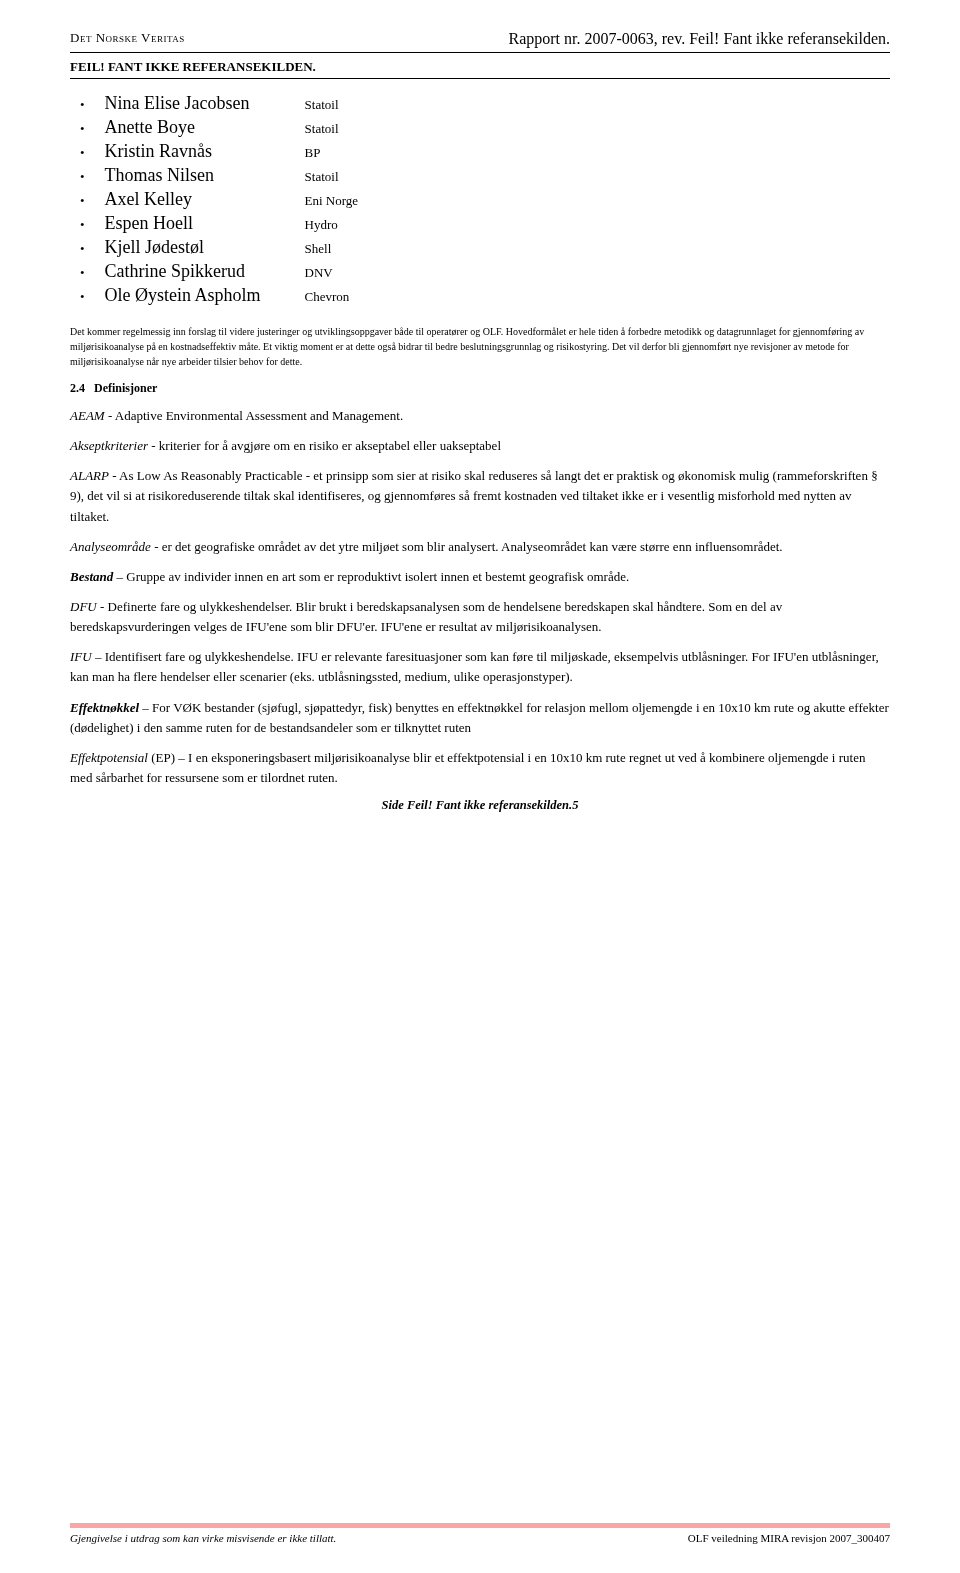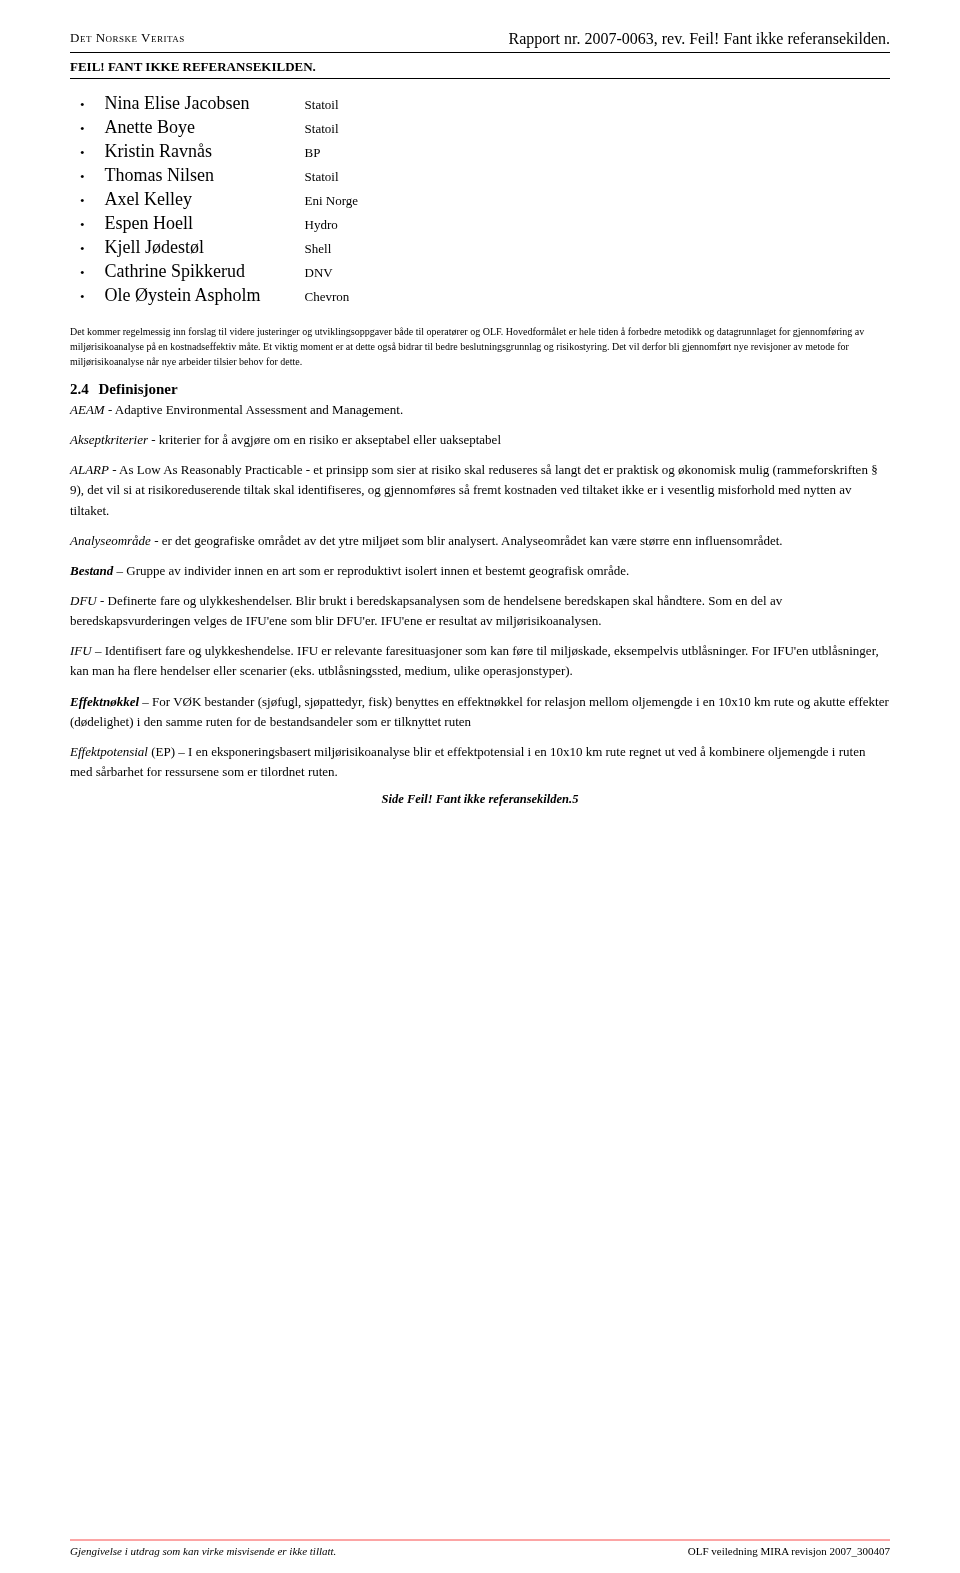--- a/index.html
+++ b/index.html
@@ -89,45 +89,45 @@
       font-size: 13px;
     }
 
     .intro-text {
       font-size: 10px;
       margin-bottom: 12px;
       line-height: 1.5;
     }
 
     .section-heading {
-      font-size: 15px;
+      font-size: 12px;
       font-weight: bold;
-      margin-bottom: 2px;
+      margin-bottom: 10px;
       margin-top: 10px;
     }
 
     .section-number {
       margin-right: 6px;
     }
 
     .definition-block {
       margin-bottom: 10px;
       font-size: 13px;
       line-height: 1.55;
     }
 
     .footer {
       position: absolute;
-      bottom: 16px;
+      bottom: 29px;
       left: 70px;
       right: 70px;
       display: flex;
       justify-content: space-between;
       align-items: center;
-      border-top: 2px solid #fca5a5;
+      border-top: 5px solid #fca5a5;
       padding-top: 4px;
     }
 
     .footer-left {
       font-size: 11px;
       font-style: italic;
     }
 
     .footer-right {
       font-size: 11px;

